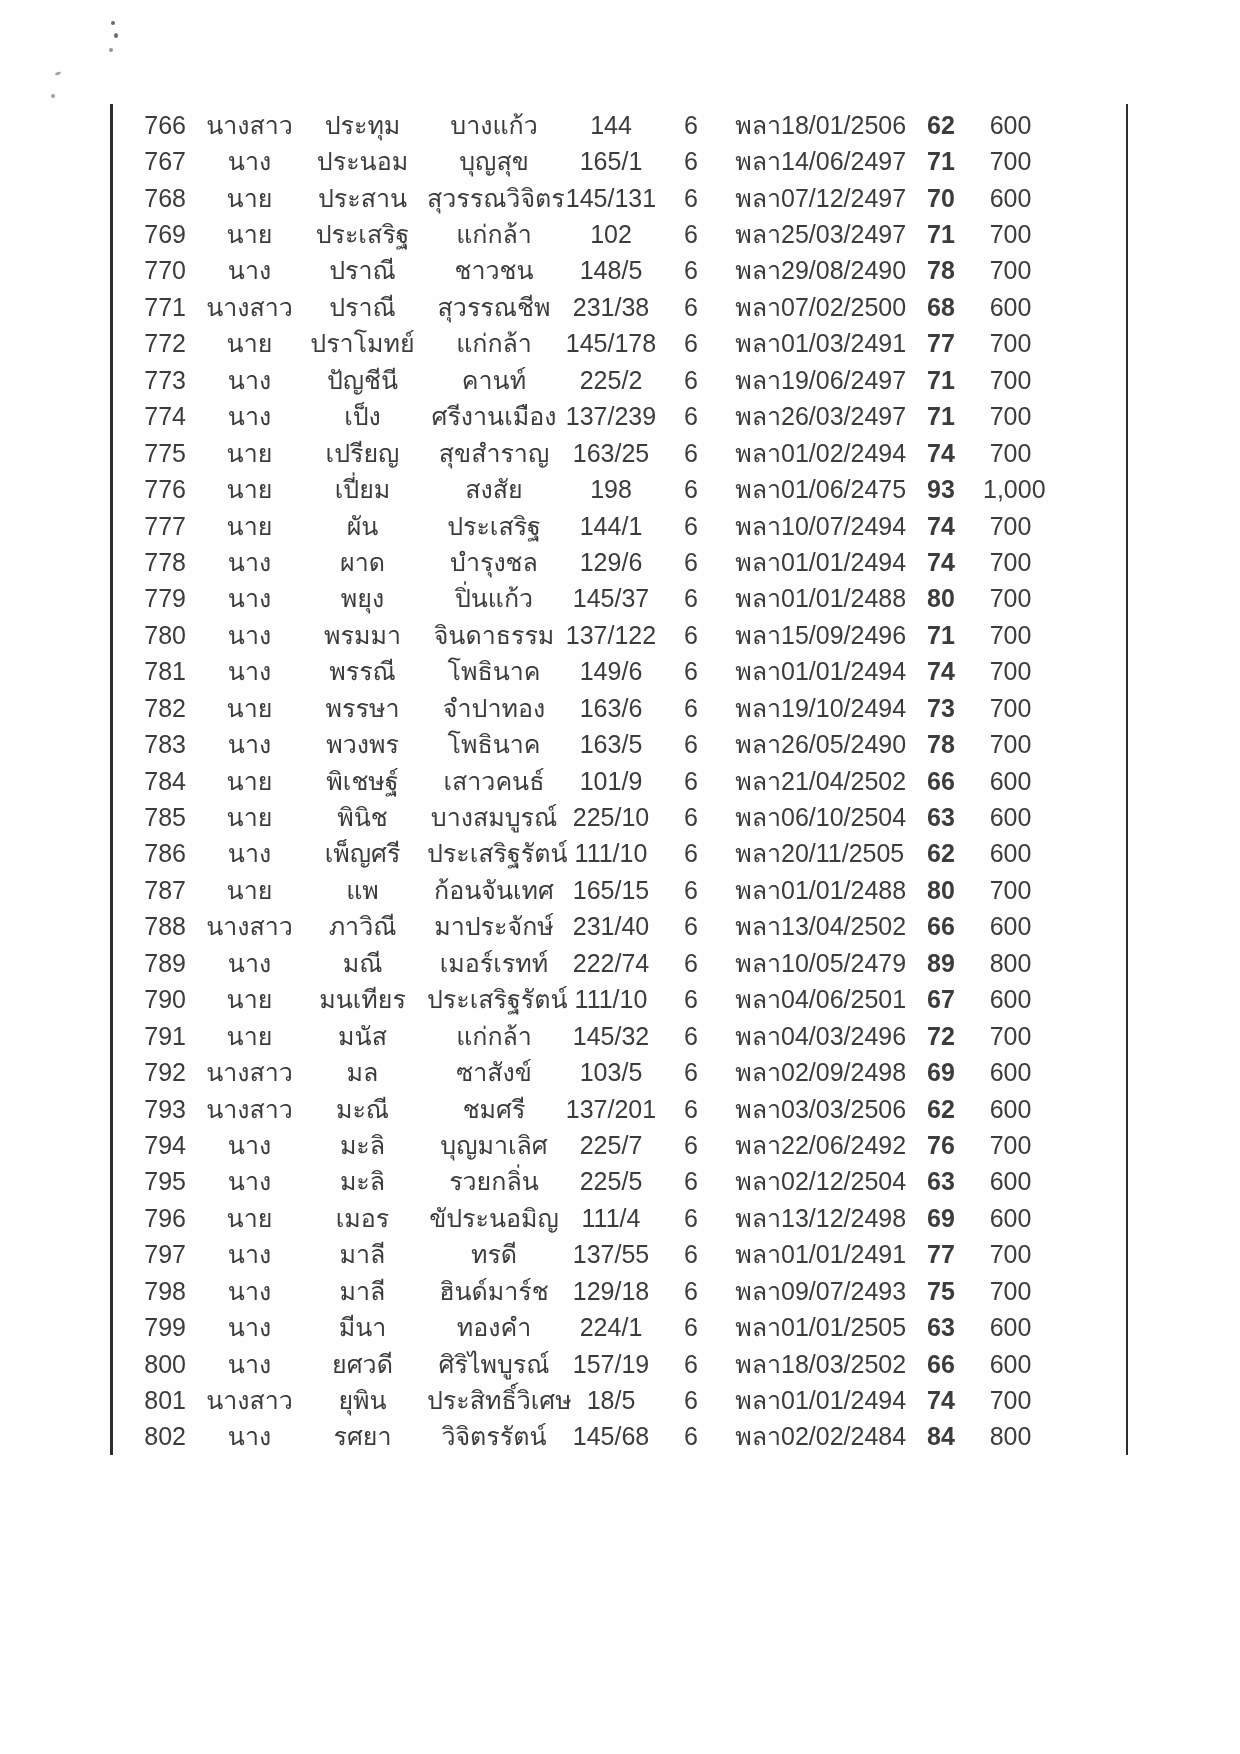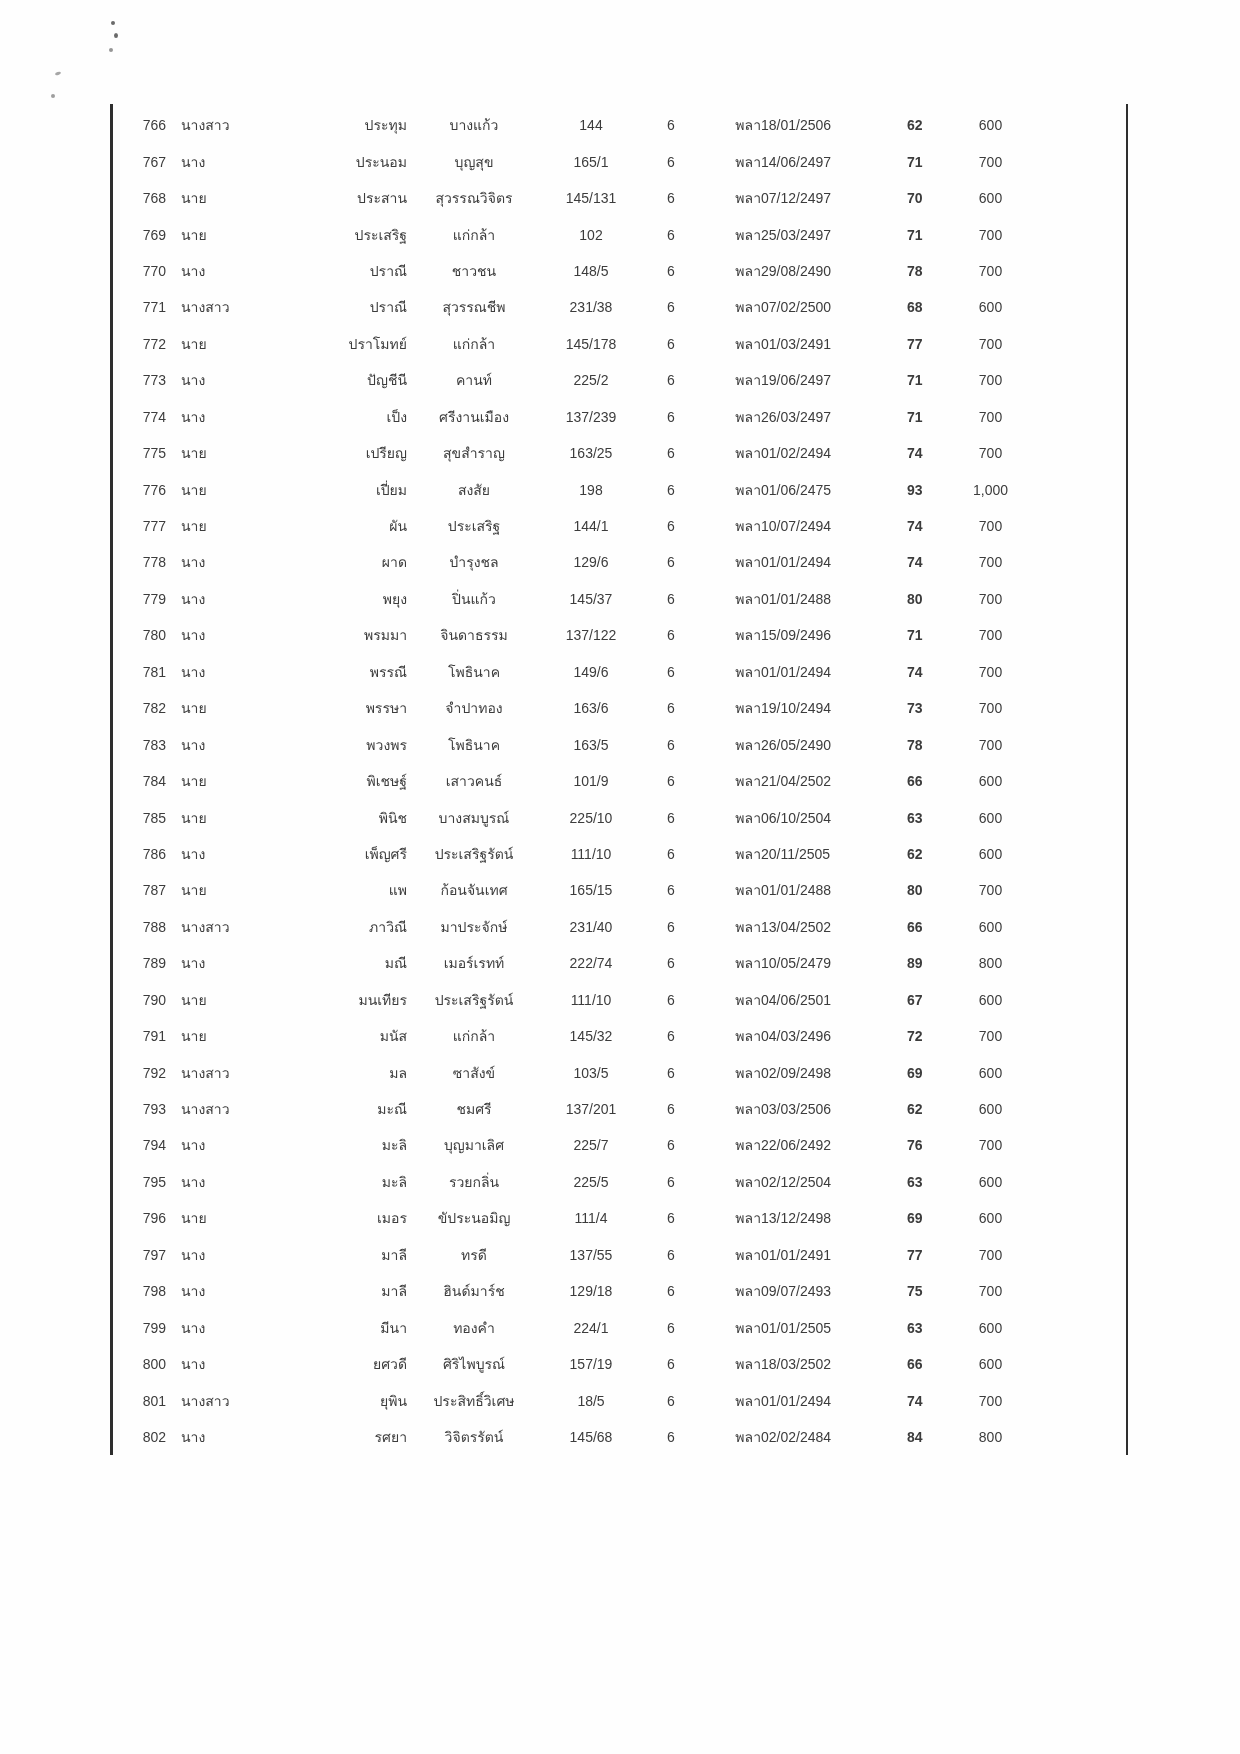--- a/index.html
+++ b/index.html
@@ -20,28 +20,29 @@
     border-right:2px solid #2e2e2e;
   }
   .rows{
     display:flex;flex-direction:column;
     padding-top:3px;
   }
   .row{
     display:flex;
     align-items:center;
     height:36.45px;
-    font-size:14px;
+    font-size:25px;
     line-height:1;
     white-space:nowrap;
+    padding-left:20px;
   }
   .cell{overflow:visible;}
   .c-no      {width:53px; text-align:right;}
-  .c-title   {width:112px;text-align:left; padding-left:15px;box-sizing:border-box;}
-  .c-first   {width:129px;text-align:right;}
+  .c-title   {width:112px;text-align:center; padding-left:15px;box-sizing:border-box;}
+  .c-first   {width:129px;text-align:center;}
   .c-last    {width:134px;text-align:center;}
   .c-house   {width:100px;text-align:center;}
   .c-moo     {width:60px; text-align:center;}
   .c-subd    {width:60px; text-align:right;}
   .c-dob     {width:146px;text-align:left;}
   .c-age     {width:56px; font-weight:bold;}
   .c-amt     {width:55px; text-align:center;}
   .noise{position:absolute;background:#6a6a6a;border-radius:50%;}
   .n1{left:111px;top:21px;width:4px;height:4px;}
   .n2{left:114px;top:33px;width:4px;height:5px;}

